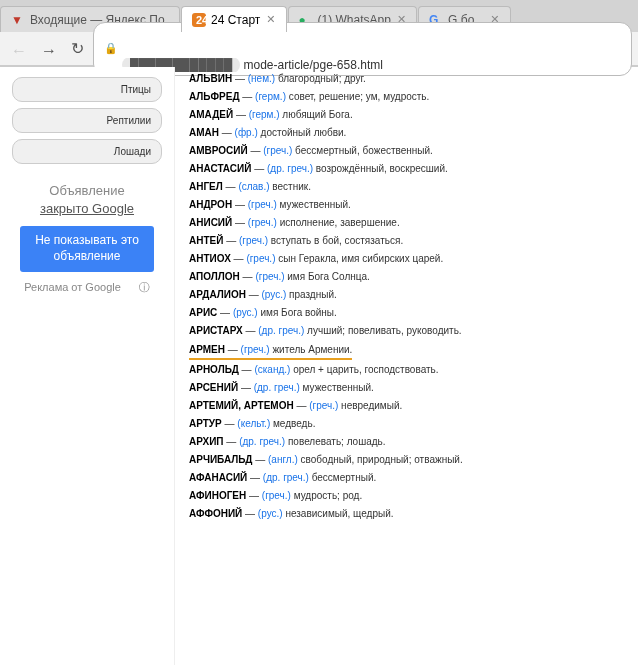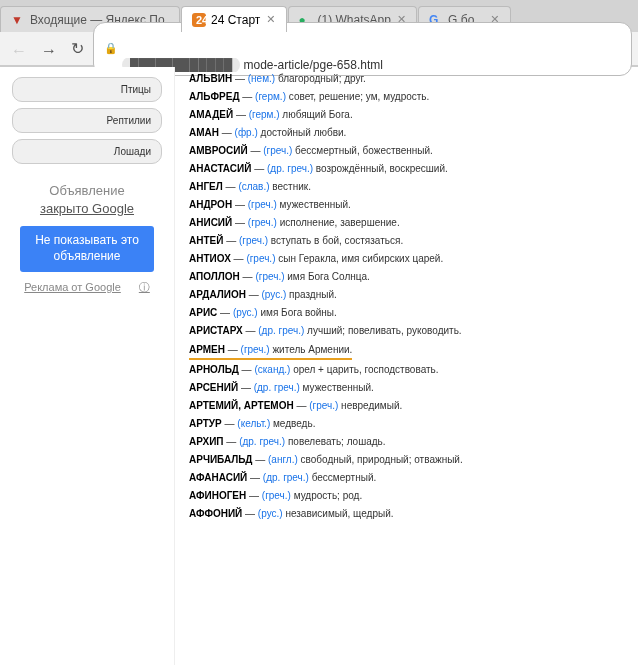--- a/index.html
+++ b/index.html
@@ -24,21 +24,21 @@
     
     .page-body { display: flex; height: calc(665px - 66px); overflow: hidden; }
 
     
     .sidebar { width: 175px; flex-shrink: 0; padding: 10px 12px; background: #fff; border-right: 1px solid #eee; }
     .sidebar-btn { display: block; width: 100%; text-align: right; padding: 6px 10px; margin-bottom: 6px; border: 1px solid #ccc; border-radius: 10px; background: #f0f0f0; cursor: pointer; font-size: 10px; color: #333; }
 
     .ad-block { margin-top: 10px; text-align: center; padding: 8px; }
     .ad-label { font-size: 13px; color: #888; line-height: 1.4; }
     .ad-hide-btn { display: block; width: 100%; padding: 7px 5px; margin-top: 8px; background: #3b82f6; color: #fff; border: none; border-radius: 3px; cursor: pointer; font-size: 12px; line-height: 1.3; }
-    .ad-source { font-size: 11px; color: #888; margin-top: 8px; display: flex; align-items: center; justify-content: center; gap: 18px; text-decoration: underline; }
+    .ad-source { font-size: 11px; color: #888; margin-top: 8px; display: flex; align-items: center; justify-content: center; gap: 18px; }
 
     
     .main-content { flex: 1; overflow-y: auto; padding: 4px 14px 10px 14px; }
     .name-entry { margin-bottom: 2px; font-size: 10px; line-height: 1.6; color: #333; }
     .name-bold { font-weight: bold; color: #000; }
     .name-origin { color: #1a73e8; }
 
     
     .main-content::-webkit-scrollbar { width: 12px; }
     .main-content::-webkit-scrollbar-track { background: #f1f1f1; }

